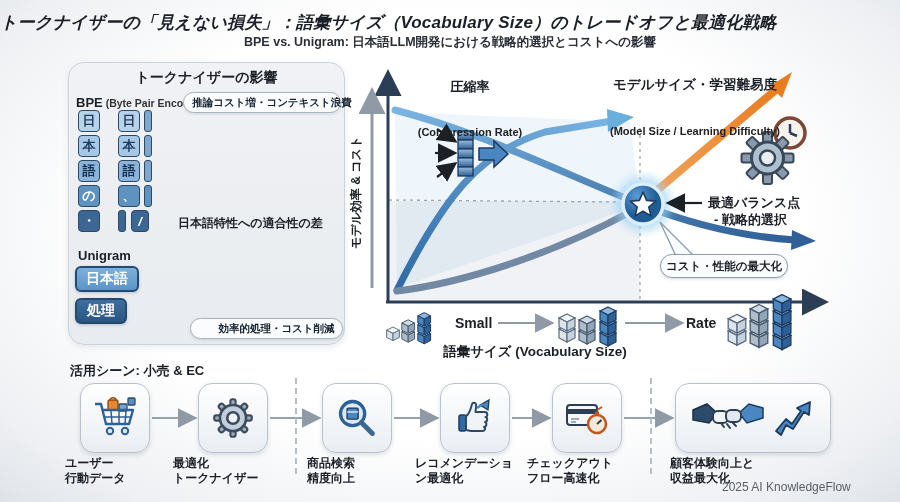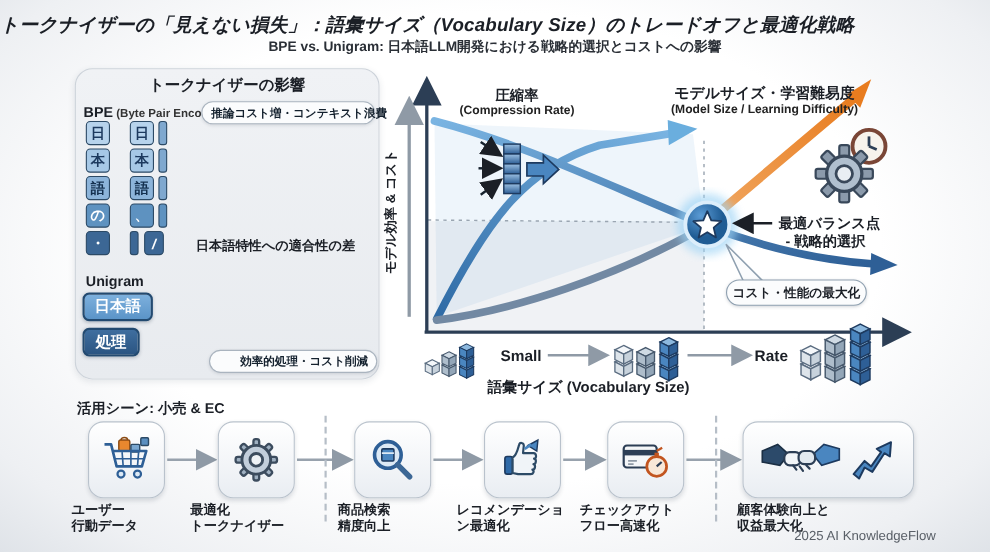--- a/index.html
+++ b/index.html
@@ -31,21 +31,21 @@
     position:absolute; background:#fbfcfd; border:1.5px solid #aab4bf; border-radius:12px;
     font-size:10.5px; font-weight:700; display:flex; align-items:center; justify-content:center;
     box-shadow:0 1px 3px rgba(40,55,75,.15); white-space:nowrap; color:#14212e;padding-left:20px;
   }
   .utok {
     position:absolute; border-radius:6px; border:2px solid #234a70; color:#fff;
     font-size:14px; font-weight:700; display:flex; align-items:center; justify-content:center;
     box-shadow:0 1px 3px rgba(40,55,75,.25);
   }
   .chart-lbl { font-size:13px; font-weight:800; text-align:center; }
-  .chart-sub { font-size:11px; font-weight:600; text-align:center; color:#222; }
+  .chart-sub { font-size:11px; font-weight:600; text-align:center; color:#222;margin-top:31px; }
   .ylab { font-size:12px; font-weight:800; transform:rotate(-90deg); text-align:center; white-space:nowrap; }
   .sl { font-size:14px; font-weight:800; }
   .opt1 { font-size:13px; font-weight:800; }
   .opt2 { font-size:13px; font-weight:800; }
   .pill {
     position:absolute; background:#fbfcfd; border:1.5px solid #8fa0b0; border-radius:13px;
     font-size:11.5px; font-weight:800; display:flex; align-items:center; justify-content:center;
     box-shadow:0 1px 3px rgba(40,55,75,.2); white-space:nowrap;
   }
   .pipe-h { font-size:13px; font-weight:800; }

